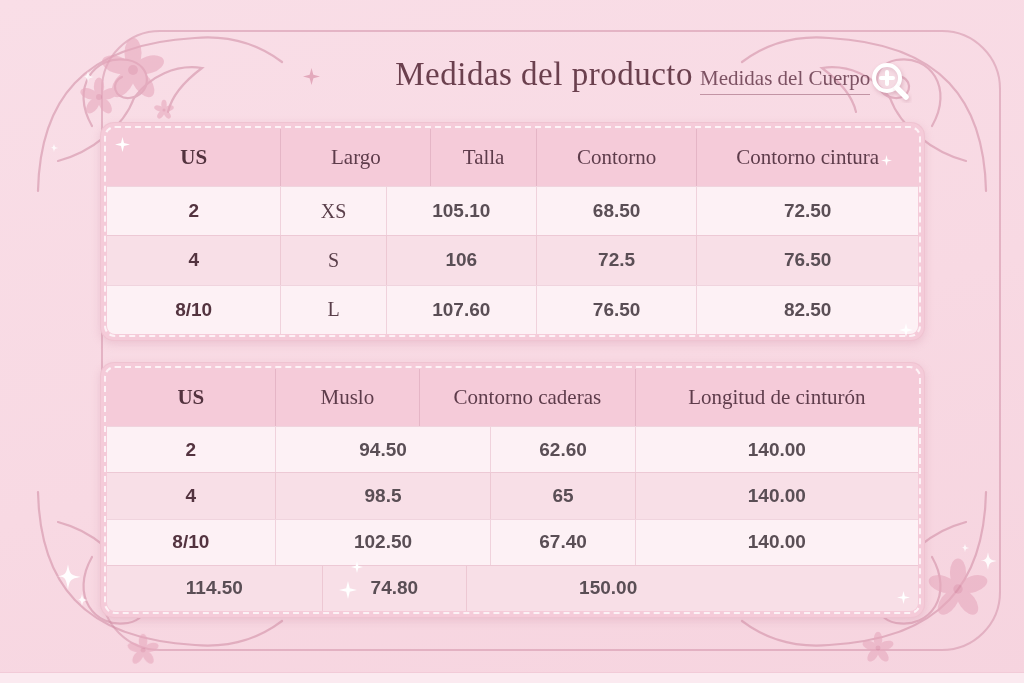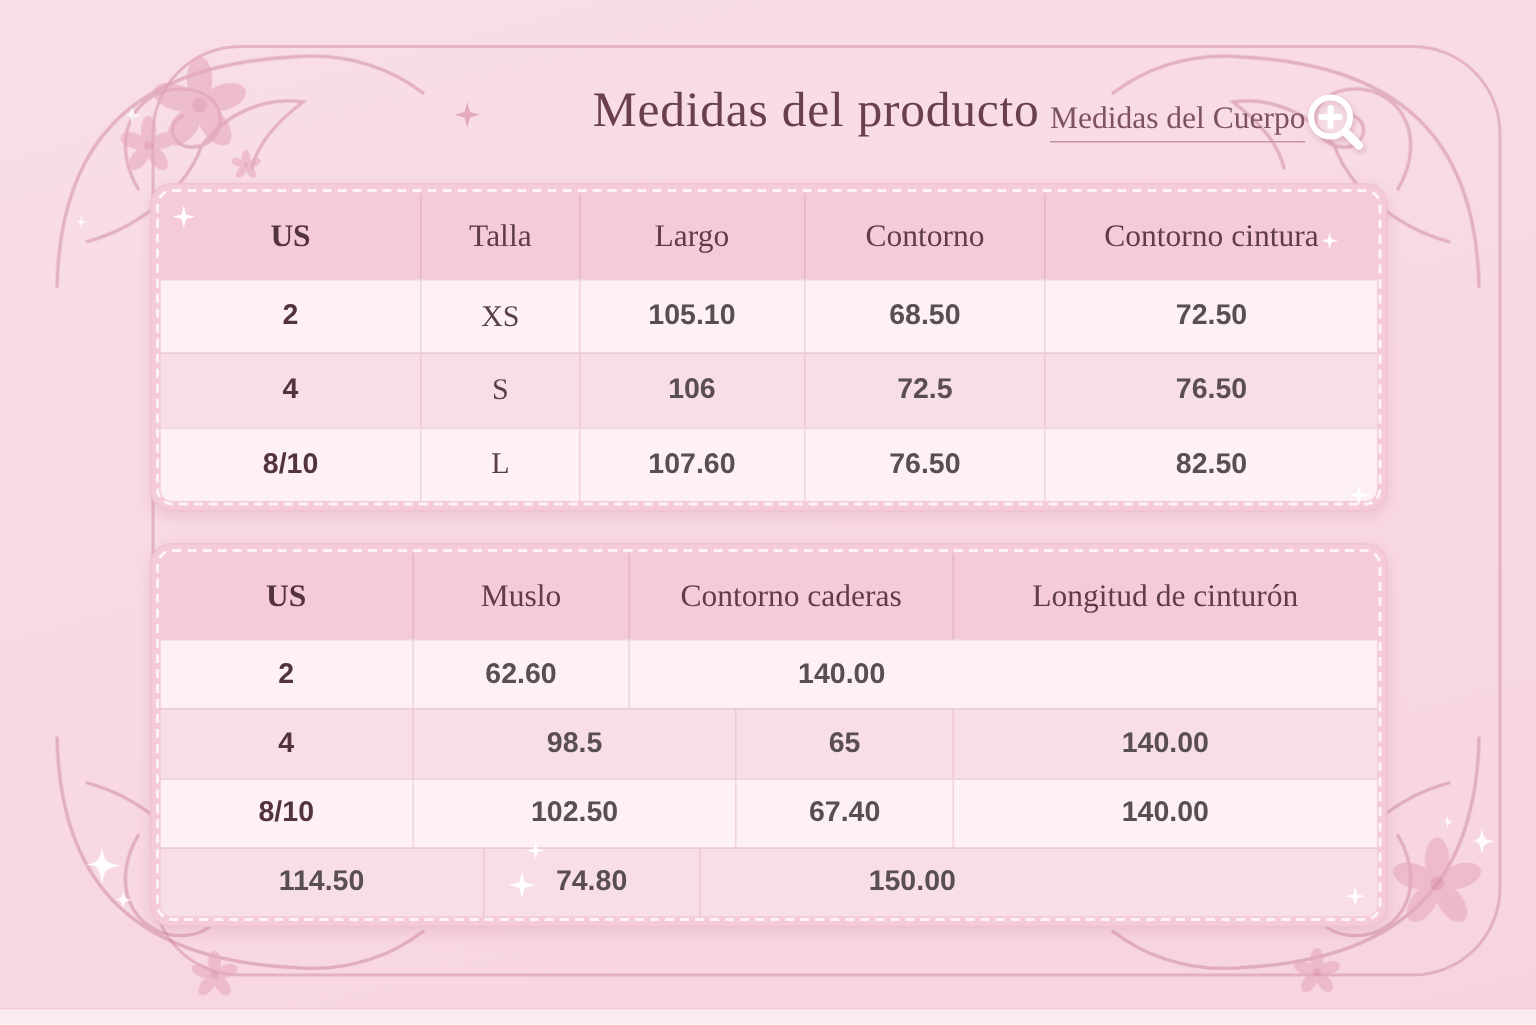--- a/index.html
+++ b/index.html
@@ -152,22 +152,22 @@
         <line x1="29" y1="29" x2="38" y2="38" stroke="#ffffff" stroke-width="5.5" stroke-linecap="round" style="filter:drop-shadow(1px 2px 2px rgba(186,124,146,.45));"></line>
         <line x1="13" y1="19" x2="25" y2="19" stroke="#ffffff" stroke-width="4" stroke-linecap="round"></line>
         <line x1="19" y1="13" x2="19" y2="25" stroke="#ffffff" stroke-width="4" stroke-linecap="round"></line>
       </g>
     </svg>
   </div>
 
   <div class="card card1 t0">
       <div class="hrow">
         <div class="hcell c0">US</div>
+        <div class="hcell c2">Largo</div>
         <div class="hcell c1">Talla</div>
-        <div class="hcell c2">Largo</div>
         <div class="hcell c3">Contorno</div>
         <div class="hcell c4">Contorno cintura</div>
       </div>
       <div class="rows">
         <div class="drow">
           <div class="dcell c0">2</div>
           <div class="dcell c1">XS</div>
           <div class="dcell c2">105.10</div>
           <div class="dcell c3">68.50</div>
           <div class="dcell c4">72.50</div>
@@ -195,20 +195,21 @@
   <div class="card card2 t1">
       <div class="hrow">
         <div class="hcell c0">US</div>
         <div class="hcell c2">Muslo</div>
         <div class="hcell c1">Contorno caderas</div>
         <div class="hcell c3">Longitud de cinturón</div>
       </div>
       <div class="rows">
         <div class="drow">
           <div class="dcell c0">2</div>
+          <div class="dcell c1">94.50</div>
           <div class="dcell c2">62.60</div>
           <div class="dcell c3">140.00</div>
         </div>
         <div class="drow alt">
           <div class="dcell c0">4</div>
           <div class="dcell c1">98.5</div>
           <div class="dcell c2">65</div>
           <div class="dcell c3">140.00</div>
         </div>
         <div class="drow">

